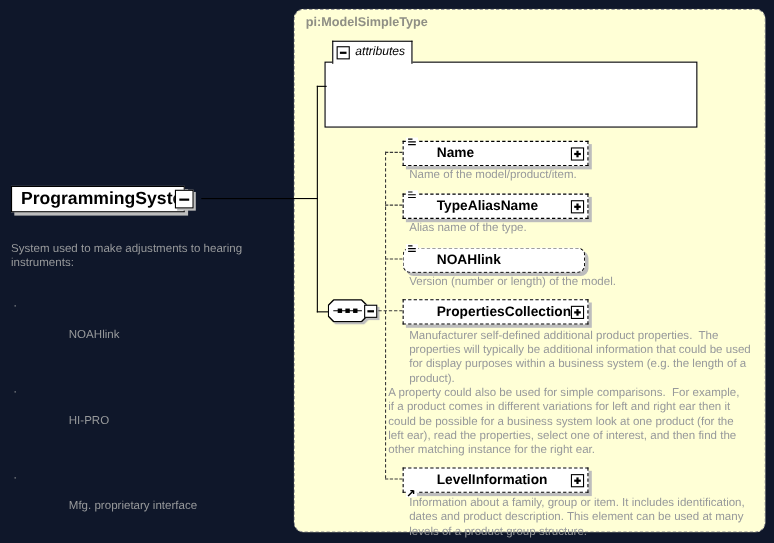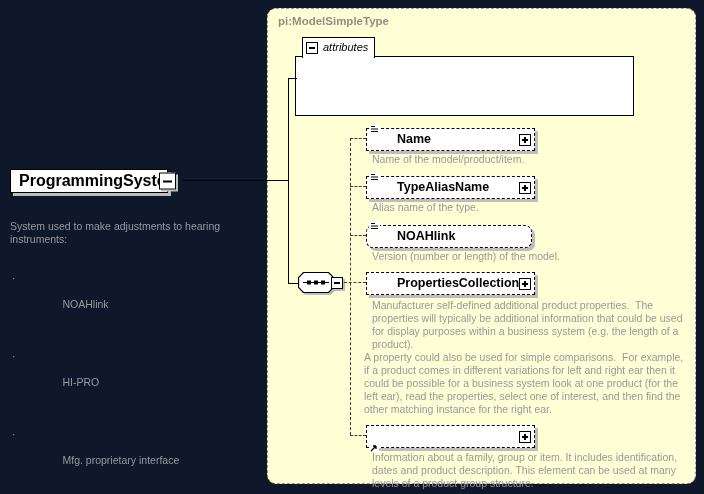--- a/index.html
+++ b/index.html
@@ -128,23 +128,24 @@
         </svg>
     </span>
   </div>
   <div class="desc" style="left:372px;top:250px;width:300px;">Version (number or length) of the model.</div>
 
   <div class="el-box dashed" style="left:366px;top:272px;width:167px;height:21px;">
     <span class="lbl">PropertiesCollection</span>
     <span class="toggle plus"></span>
   </div>
   <div class="desc" style="left:372px;top:299px;width:322px;">Manufacturer self-defined additional product properties.  The properties will typically be additional information that could be used for display purposes within a business system (e.g. the length of a product).</div>
-  <div class="desc" style="left:364px;top:351px;width:322px;">A property could also be used for simple comparisons.  For example, if a product comes in different variations for left and right ear then it could be possible for a business system look at one product (for the left ear), read the properties, select one of interest, and then find the other matching instance for the right ear.</div>
+  <div class="desc" style="left:353px;top:351px;width:322px;">A property could also be used for simple comparisons.  For example, if a product comes in different variations for left and right ear then it could be possible for a business system look at one product (for the left ear), read the properties, select one of interest, and then find the other matching instance for the right ear.</div>
 
   <div class="el-box dashed" style="left:366px;top:425px;width:167px;height:21px;">
+    <span class="lbl">LevelInformation</span>
     <span class="toggle plus"></span>
     <span class="mini-icon ref-icon">
       <svg width="8" height="8">
           <path d="M1,7 L6,2 M6,2 L3,2 M6,2 L6,5" stroke="#000" stroke-width="1.3" fill="none"></path>
         </svg>
     </span>
   </div>
   <div class="desc" style="left:372px;top:451px;width:318px;">Information about a family, group or item. It includes identification, dates and product description. This element can be used at many levels of a product group structure.</div>
 
   <div class="el-box root-box">

